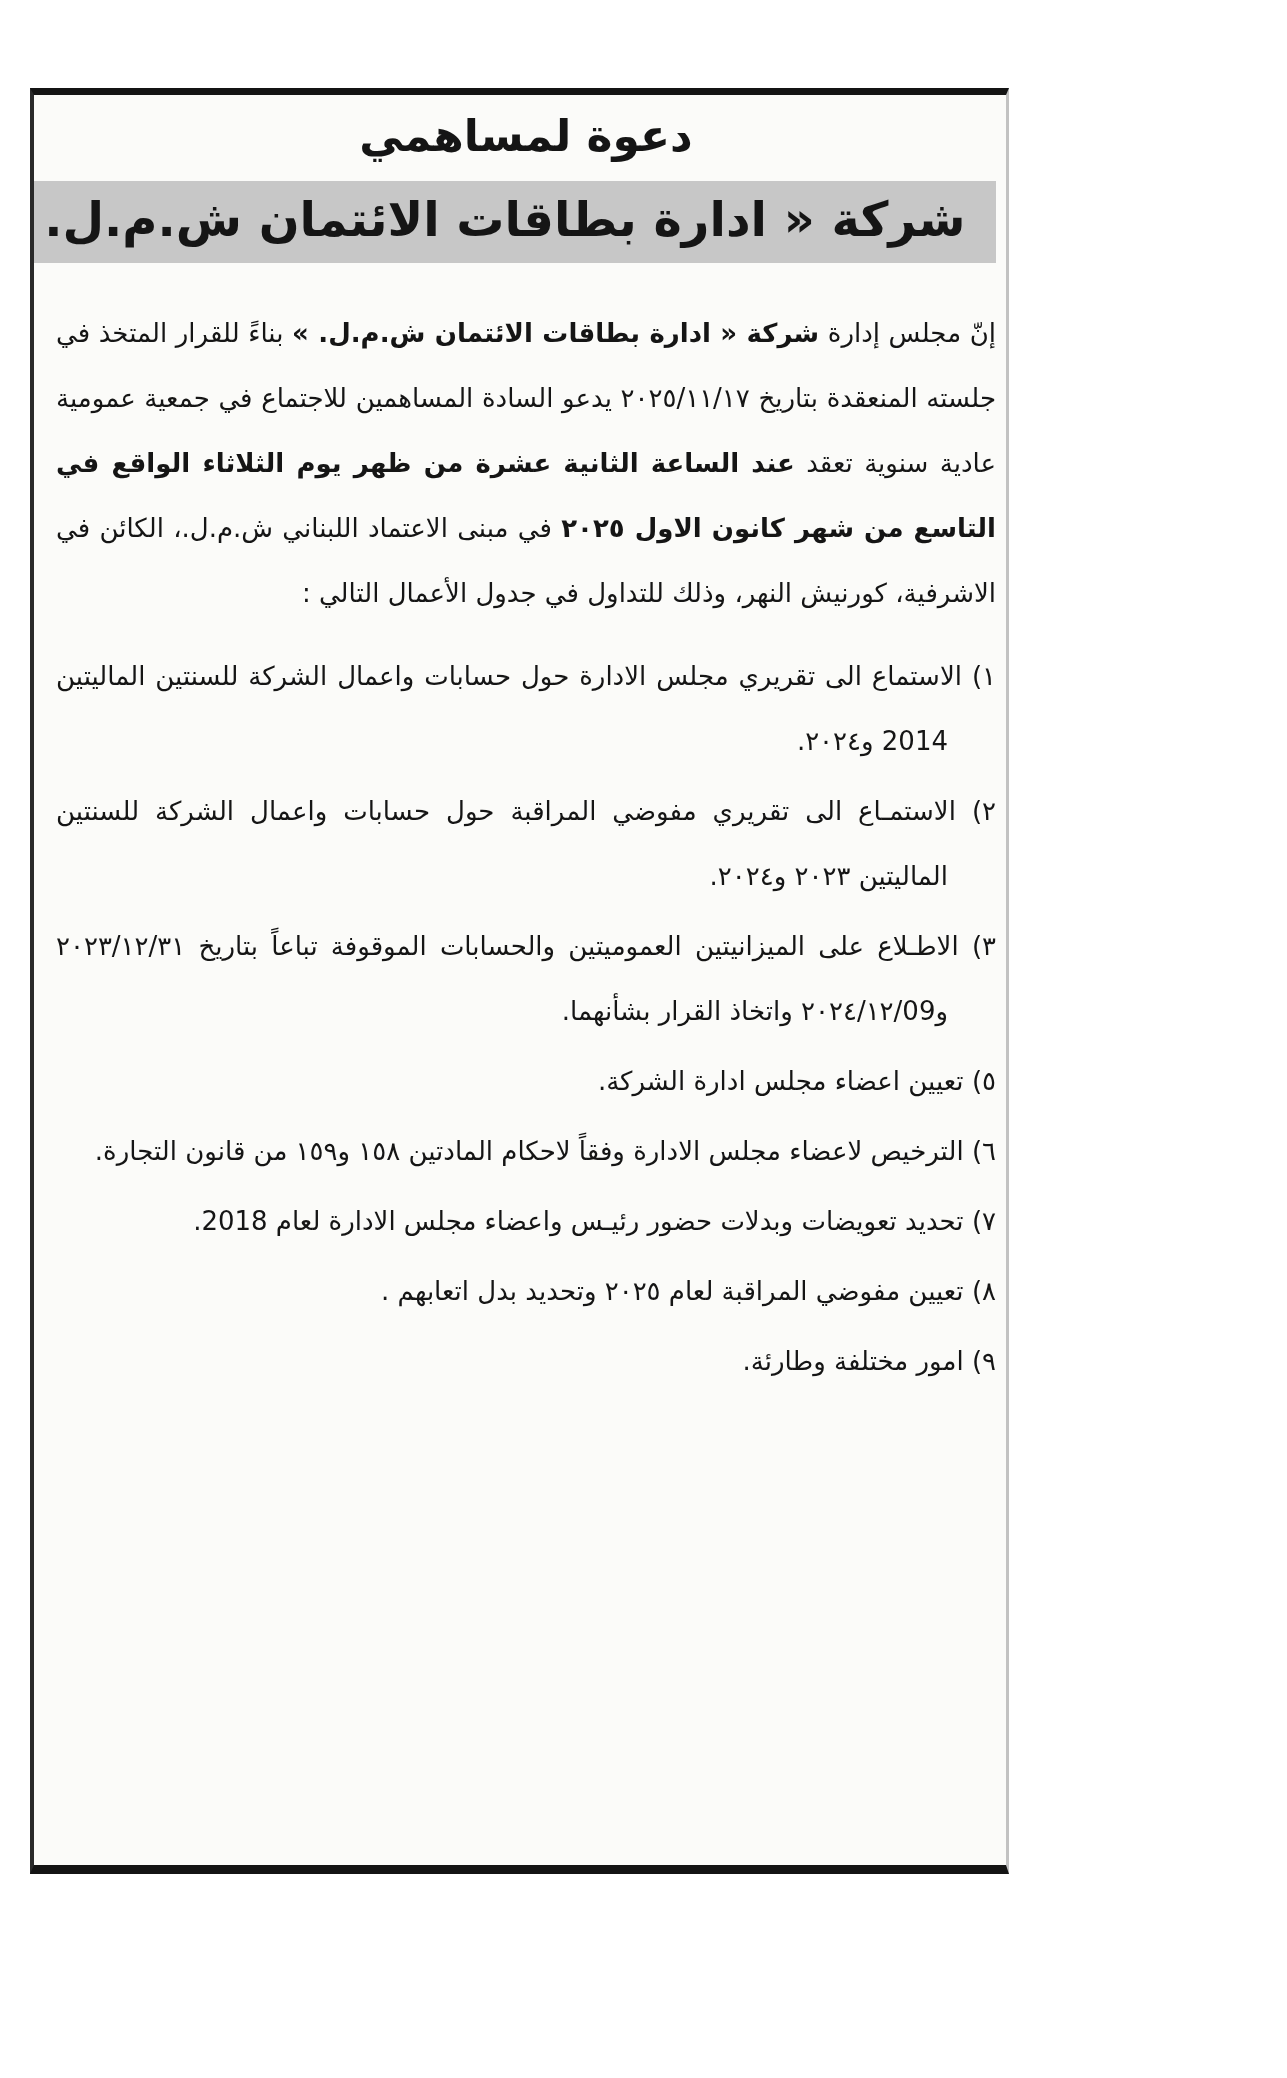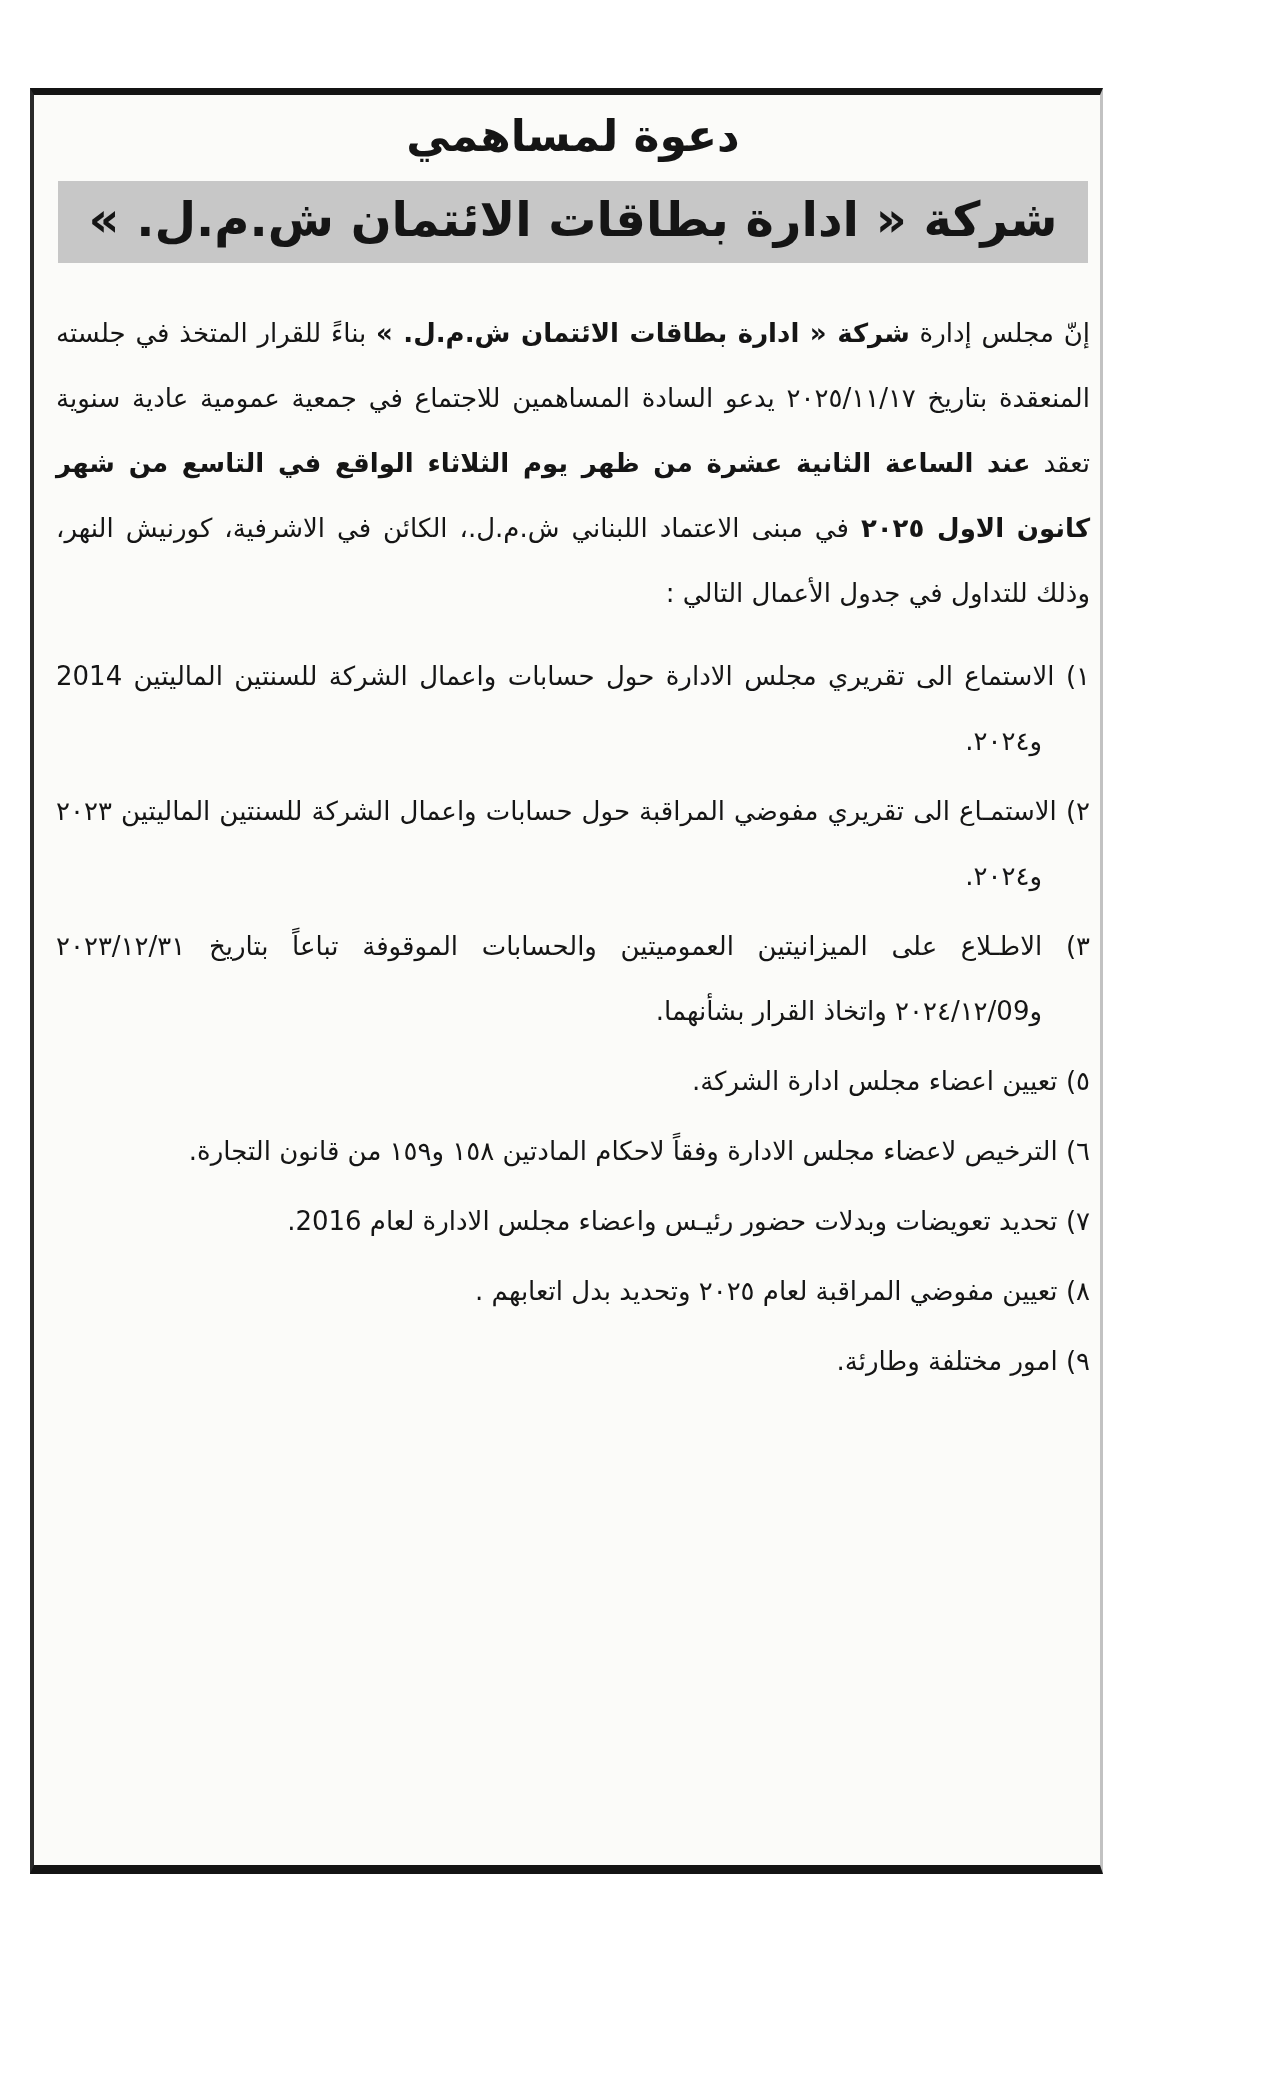--- a/index.html
+++ b/index.html
@@ -14,21 +14,21 @@
   html, body {
     width: 1287px; height: 2078px;
     background: var(--page-bg);
     font-family: "DejaVu Sans", sans-serif;
     color: var(--text-color);
   }
   .page { position: relative; width: 1287px; height: 2078px; overflow: hidden; }
   .doc-box {
     position: absolute;
     left: 30px; top: 88px;
-    width: 1073px; height: 1786px;
+    width: 979px; height: 1786px;
     background: var(--paper-bg);
     border-top: 7px solid var(--border-dark);
     border-bottom: 9px solid var(--border-dark);
     border-left: 4px solid #2a2a2a;
     border-right: 3px solid var(--border-light);
     direction: rtl;
     padding: 0 10px 0 22px;
     overflow: hidden;
   }
   .doc-title {
@@ -73,20 +73,20 @@
     <div class="banner">شركة « ادارة بطاقات الائتمان ش.م.ل. »</div>
 
     <p class="body-text intro"><span>إنّ مجلس إدارة </span><b>شركة « ادارة بطاقات الائتمان ش.م.ل. »</b><span> بناءً للقرار المتخذ في جلسته المنعقدة بتاريخ ٢٠٢٥/١١/١٧ يدعو السادة المساهمين للاجتماع في جمعية عمومية عادية سنوية تعقد </span><b>عند الساعة الثانية عشرة من ظهر يوم الثلاثاء الواقع في التاسع من شهر كانون الاول ٢٠٢٥</b><span> في مبنى الاعتماد اللبناني ش.م.ل.، الكائن في الاشرفية، كورنيش النهر، وذلك للتداول في جدول الأعمال التالي :</span></p>
 
     <div class="body-text agenda">
       <div class="agenda-item"><span class="num">١)</span> <span class="txt">الاستماع الى تقريري مجلس الادارة حول حسابات واعمال الشركة للسنتين الماليتين 2014 و٢٠٢٤.</span></div>
       <div class="agenda-item"><span class="num">٢)</span> <span class="txt">الاستمـاع الى تقريري مفوضي المراقبة حول حسابات واعمال الشركة للسنتين الماليتين ٢٠٢٣ و٢٠٢٤.</span></div>
       <div class="agenda-item"><span class="num">٣)</span> <span class="txt">الاطـلاع على الميزانيتين العموميتين والحسابات الموقوفة تباعاً بتاريخ ٢٠٢٣/١٢/٣١ و٢٠٢٤/١٢/09 واتخاذ القرار بشأنهما.</span></div>
       <div class="agenda-item"><span class="num">٥)</span> <span class="txt">تعيين اعضاء مجلس ادارة الشركة.</span></div>
       <div class="agenda-item"><span class="num">٦)</span> <span class="txt">الترخيص لاعضاء مجلس الادارة وفقاً لاحكام المادتين ١٥٨ و١٥٩ من قانون التجارة.</span></div>
-      <div class="agenda-item"><span class="num">٧)</span> <span class="txt">تحديد تعويضات وبدلات حضور رئيـس واعضاء مجلس الادارة لعام 2016.</span></div>
+      <div class="agenda-item"><span class="num">٧)</span> <span class="txt">تحديد تعويضات وبدلات حضور رئيـس واعضاء مجلس الادارة لعام 2018.</span></div>
       <div class="agenda-item"><span class="num">٨)</span> <span class="txt">تعيين مفوضي المراقبة لعام ٢٠٢٥ وتحديد بدل اتعابهم .</span></div>
       <div class="agenda-item"><span class="num">٩)</span> <span class="txt">امور مختلفة وطارئة.</span></div>
     </div>
 
 
   </div>
 </div>
 
 </body></html>

